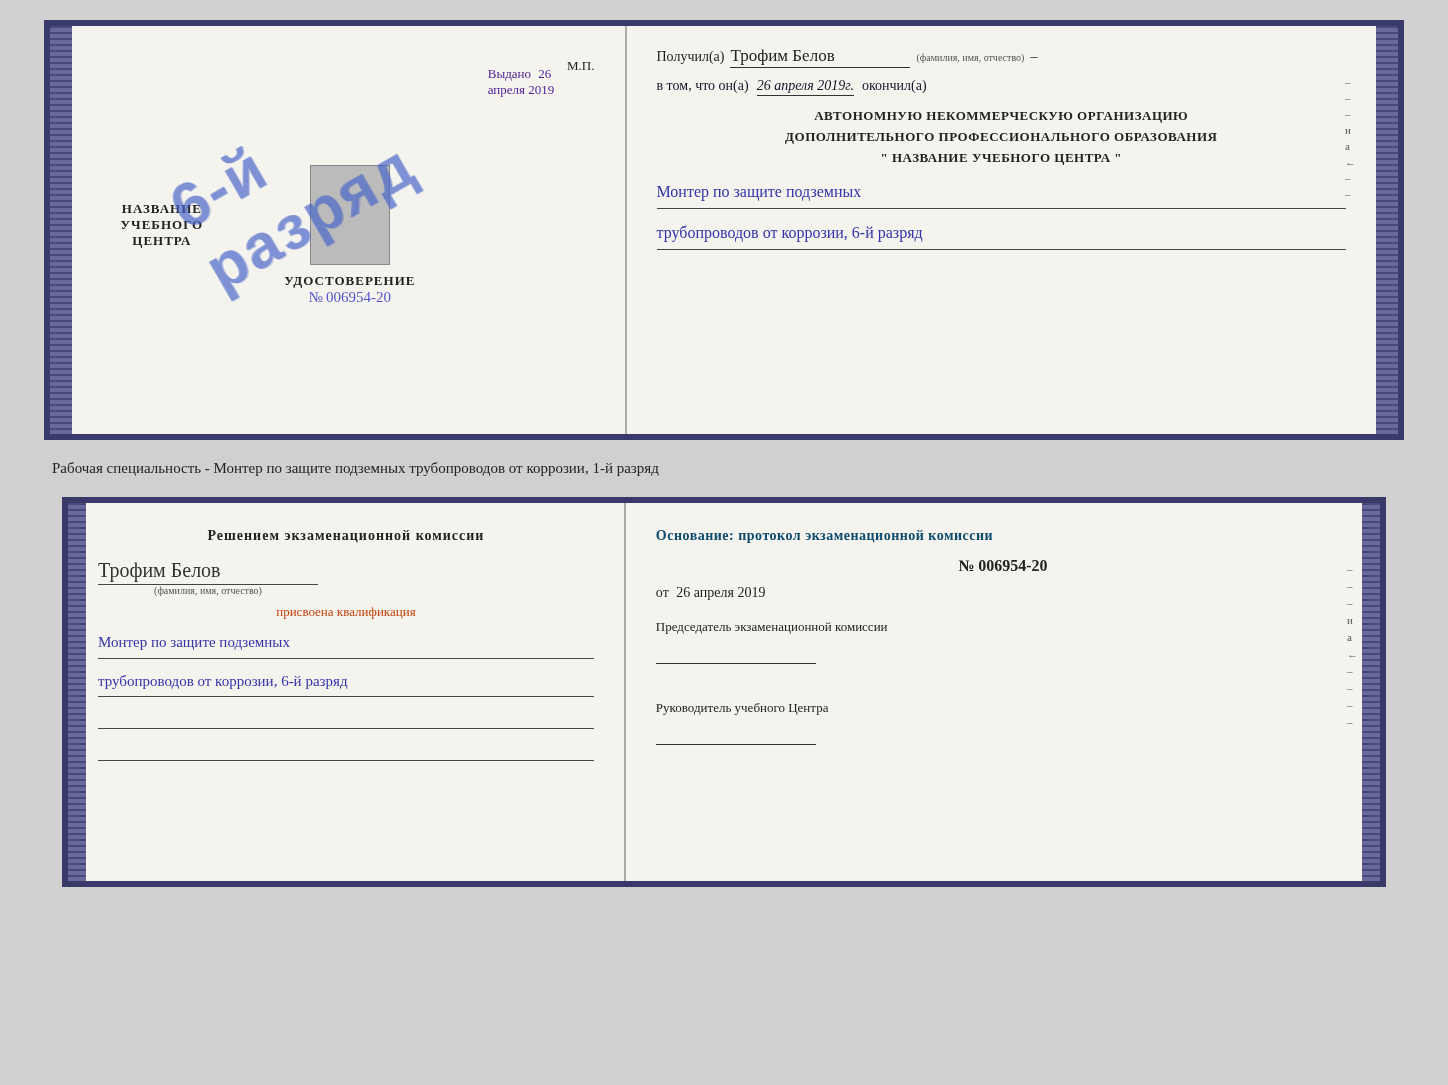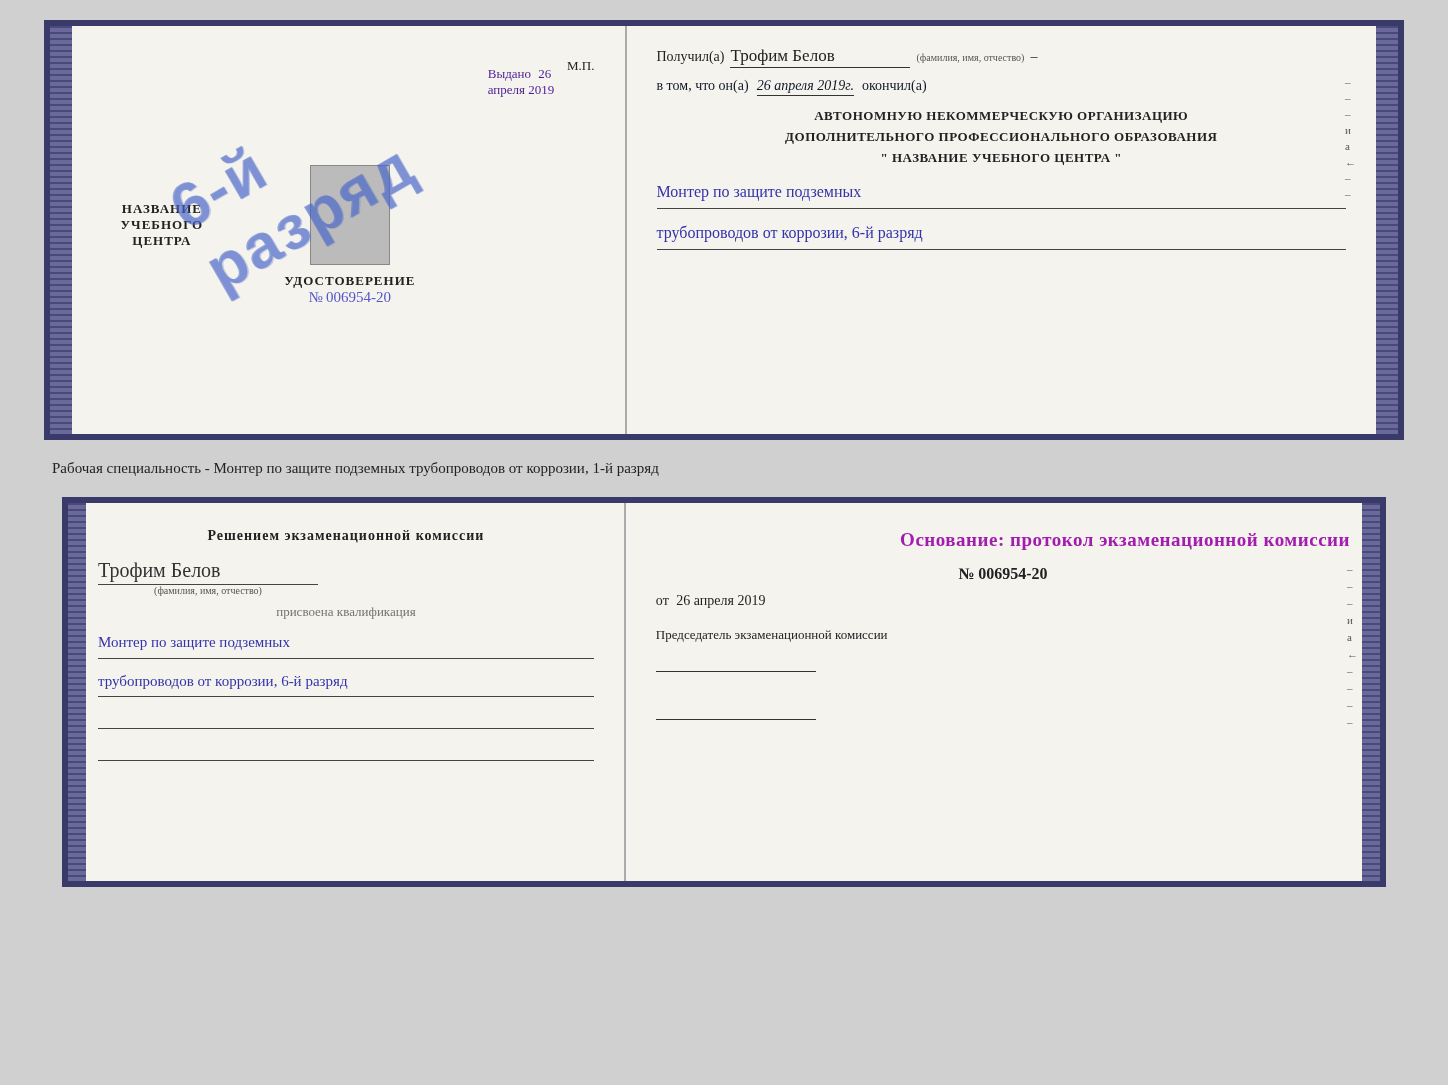--- a/index.html
+++ b/index.html
@@ -260,21 +260,21 @@
     }
     .fio-hint {
       font-size: 10px;
       color: #555;
       text-align: center;
       min-width: 220px;
     }
 
     .prisvoena {
       font-size: 13px;
-      color: #737373;
+      color: #c2410c;
       text-align: center;
     }
 
     .handwritten-profession {
       font-family: 'Segoe Script', 'Comic Sans MS', cursive;
       font-size: 15px;
       color: #3333aa;
       border-bottom: 1px solid #444;
       padding-bottom: 1px;
       line-height: 1.9;
@@ -291,25 +291,25 @@
       font-size: 12px;
       color: #222;
       margin-top: 10px;
     }
     .dopuskaetsya-val {
       font-style: italic;
       font-size: 13px;
     }
 
     .osnovanie-title {
-      font-size: 19px;
+      font-size: 14px;
       font-weight: bold;
-      text-align: right;
+      text-align: left;
       letter-spacing: 0.5px;
-      color: #a21caf;
+      color: #0c4a6e;
       line-height: 1.6;
     }
 
     .protocol-num {
       font-size: 16px;
       font-weight: bold;
       text-align: center;
       color: #222;
     }
 
@@ -488,20 +488,21 @@
     </div>
 
     <div style="display:flex; flex-direction:row; gap:16px;justify-content:flex-end;">
       <div style="flex:1">
         <div class="predsedatel-block">Председатель экзаменационной комиссии</div>
         <div class="sig-line"></div>
       </div>
     </div>
 
     <div style="margin-top:12px;">
+      <div class="rukovoditel-block">Руководитель учебного Центра</div>
       <div class="sig-line"></div>
     </div>
 
     <div class="vertical-chars" style="right:22px; top:60px; gap:5px;">
       <span>–</span>
       <span>–</span>
       <span>–</span>
       <span>и</span>
       <span>а</span>
       <span>←</span>

